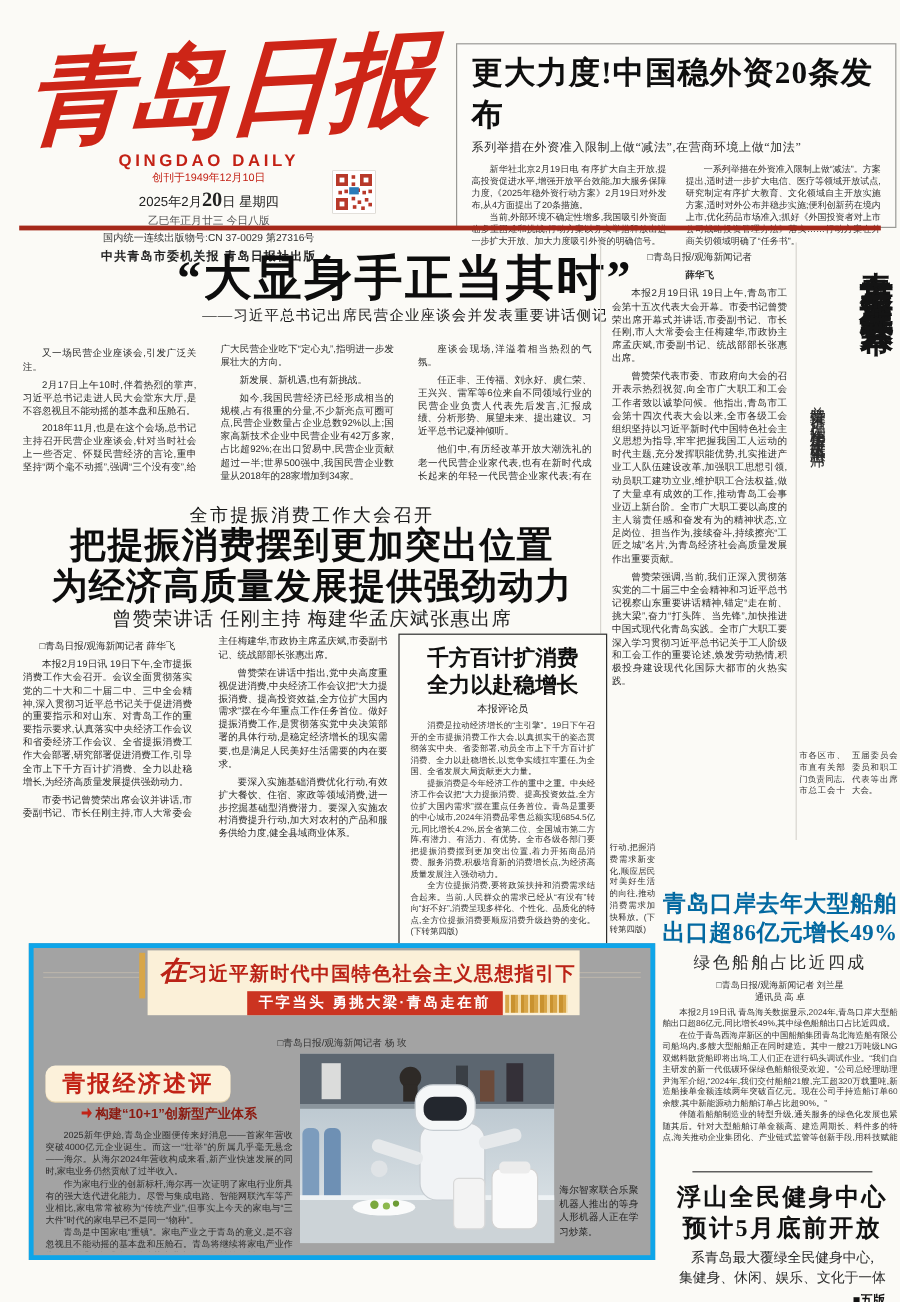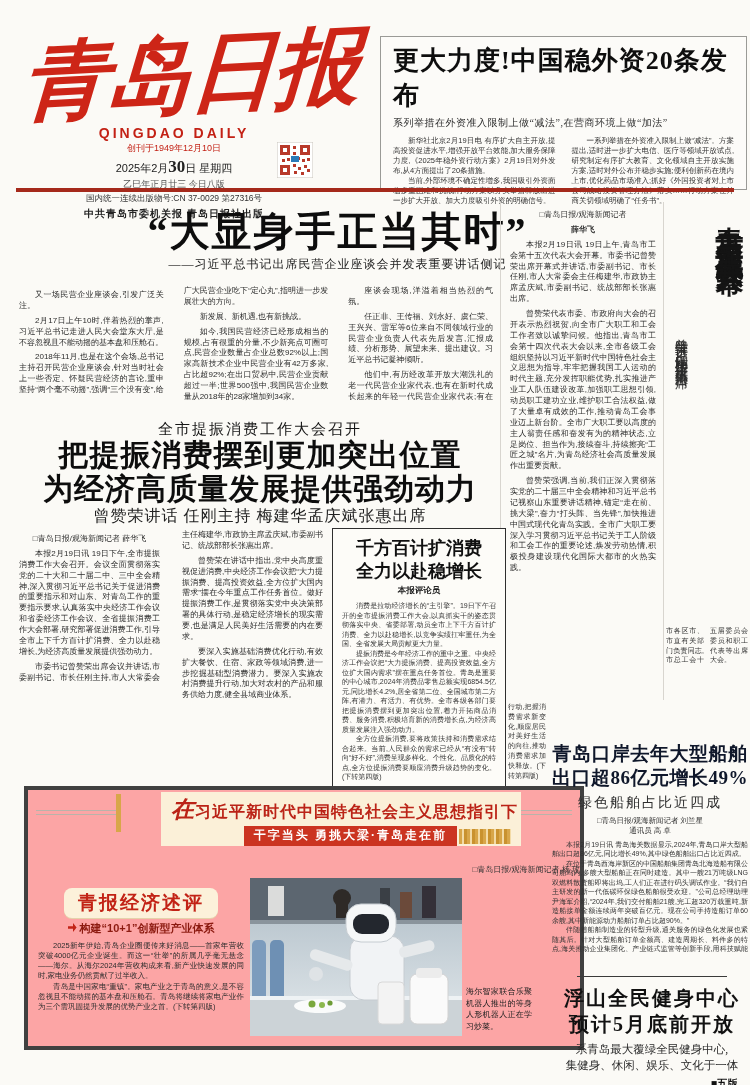--- a/index.html
+++ b/index.html
@@ -45,25 +45,25 @@
       color:#333;overflow:hidden;}
   
   .cons-kicker{font-size:15px;color:#161616;letter-spacing:2px;}
   .cons-h{font-size:30px;font-weight:bold;color:#0d0d0d;letter-spacing:1px;line-height:1.12;}
   .cons-sub{font-size:16px;color:#222;letter-spacing:1px;}
   .cons-body{column-count:2;column-gap:14px;height:278px;overflow:hidden;}
   .strip-col{font-size:7px;line-height:1.4;text-align:justify;color:#333;overflow:hidden;}
   
   .combox{border:1.5px solid #2e2e2e;background:#fdfcf8;padding:8px 9px;overflow:hidden;}
   .combox-h{font-size:18px;font-weight:bold;color:#101010;line-height:1.25;}
-  .combox-a{font-size:8.5px;font-weight:bold;color:#222;margin:3px 0 4px;}
+  .combox-a{font-size:8.5px;font-weight:normal;color:#222;margin:3px 0 4px;}
   .combox-body{font-size:7px;line-height:1.36;text-align:justify;color:#333;}
   .combox-body p{margin:0;text-indent:2em;}
   
-  .redbox{border:4px solid #404040;background:#fca5a5;padding-left:38px;}
+  .redbox{border:4px solid #0ea5e9;background:#a3a3a3;}
   .banner-line{height:3px;border-top:1px solid #b9b3aa;border-bottom:1px solid #b9b3aa;}
   .banner-panel{background:#fbf0d8;padding:2px 10px 0;position:relative;}
   .banner-text{color:#bb2317;font-weight:bold;font-size:16px;letter-spacing:1px;
       font-family:"Liberation Serif",serif;white-space:nowrap;}
   .banner-text .zai{font-size:23px;font-style:italic;}
   .goldbar{width:5px;background:#d8a649;}
   .slogan-row{display:flex;justify-content:flex-end;align-items:center;margin-top:1px;}
   .slogan{background:#cb3421;color:#fff;font-weight:bold;font-size:12px;letter-spacing:2px;
       padding:1px 10px 2px;}
   .slogan-deco{width:52px;height:15px;margin-left:2px;
@@ -73,21 +73,21 @@
   .badge{display:inline-block;background:#fcf1da;border-radius:8px;padding:2px 14px;
       color:#c22316;font-weight:bold;font-size:19px;letter-spacing:2px;
       font-family:"Liberation Serif",serif;box-shadow:0 1px 0 #e4d2ab;}
   .series-line{color:#8c1a10;font-weight:bold;font-size:11px;margin-top:3px;}
   .hand-icon{display:inline-block;width:9px;height:9px;background:#c22316;
       clip-path:polygon(0 35%,60% 35%,60% 0,100% 50%,60% 100%,60% 65%,0 65%);margin-right:3px;}
   .redbox-body{font-size:7.5px;line-height:1.35;text-align:justify;color:#2c2c2c;overflow:hidden;}
   .redbox-body p{margin:0;text-indent:2em;}
   .photo-caption{font-size:8px;line-height:1.45;text-align:justify;color:#222;}
   
-  .ships-h{font-size:19px;font-weight:bold;color:#0f172a;letter-spacing:.5px;line-height:1.25;}
+  .ships-h{font-size:19px;font-weight:bold;color:#0369a1;letter-spacing:.5px;line-height:1.25;}
   .ships-sub{font-size:14px;color:#2e2e2e;letter-spacing:2px;}
   .ships-by{font-size:7.5px;color:#333;}
   .ships-body{font-size:7px;line-height:1.36;text-align:justify;color:#333;height:112px;overflow:hidden;}
   .ships-body p{margin:0;text-indent:2em;}
   .fushan-div{border-top:1px solid #3a3a3a;width:150px;margin:0 auto;}
   .fushan-h{font-size:20px;font-weight:bold;color:#111;letter-spacing:2px;line-height:1.3;}
   .fushan-sub{font-size:11.5px;color:#2a2a2a;line-height:1.4;}
   .fushan-ref{font-size:10.5px;font-weight:bold;color:#111;text-align:right;}
   .vrule{width:1px;background:#d8d5cf;}
 </style>
@@ -95,21 +95,21 @@
 <body>
 
 <div class="page">
 
   <div class="abs" style="left:22px;top:16px;width:355px;height:110px;">
     <div class="masthead-title">青岛日报</div>
   </div>
   <div class="abs center" style="left:58px;top:125px;width:232px;">
     <div class="mh-en">QINGDAO DAILY</div>
     <div class="mh-founded">创刊于1949年12月10日</div>
-    <div class="mh-date"><span>2025年2月</span><span class="day">30</span><span>日 星期四</span></div>
+    <div class="mh-date"><span>2025年2月</span><span class="day">20</span><span>日 星期四</span></div>
     <div class="mh-lunar">乙巳年正月廿三 今日八版</div>
     <div class="mh-issue">国内统一连续出版物号:CN 37-0029 第27316号</div>
     <div class="mh-pub">中共青岛市委机关报 青岛日报社出版</div>
   </div>
 
   <div class="abs" style="left:277px;top:142px;">
     <svg width="36" height="36" viewBox="0 0 36 36">
       <rect width="36" height="36" fill="#fff" stroke="#c9c5bd"></rect>
       <g fill="#b8392a">
         <rect x="3" y="3" width="10" height="10"></rect>
@@ -223,31 +223,32 @@
     <div class="abs goldbar" style="left:88px;top:4px;height:38px;"></div>
     <div class="abs goldbar" style="right:66px;top:4px;height:38px;"></div>
     <div class="abs banner-panel" style="left:95px;top:2px;width:340px;">
       <div class="banner-text"><span class="zai">在</span><span>习近平新时代中国特色社会主义思想指引下</span></div>
       <div class="slogan-row">
         <span class="slogan">干字当头 勇挑大梁·青岛走在前</span>
         <span class="slogan-deco"></span>
       </div>
     </div>
 
-    <div class="center abs redbox-by" style="left:0;top:74px;width:100%;text-align:right;">□青岛日报/观海新闻记者 杨 玫</div>
+    <div class="center abs redbox-by" style="left:0;top:74px;width:100%;">□青岛日报/观海新闻记者 杨 玫</div>
 
     <div class="abs" style="left:10px;top:98px;width:206px;">
-      <div style="text-align:center;">
+      <div style="">
         <span class="badge">青报经济述评</span>
       </div>
       <div class="series-line center">
         <span class="hand-icon"></span><span>构建“10+1”创新型产业体系</span>
       </div>
       <div class="redbox-body" style="margin-top:5px;height:102px;">
         <p>2025新年伊始,青岛企业圈便传来好消息——首家年营收突破4000亿元企业诞生。而这一“壮举”的所属几乎毫无悬念——海尔。从海尔2024年营收构成来看,新产业快速发展的同时,家电业务仍然贡献了过半收入。</p>
+        <p>作为家电行业的创新标杆,海尔再一次证明了家电行业所具有的强大迭代进化能力。尽管与集成电路、智能网联汽车等产业相比,家电常常被称为“传统产业”,但事实上今天的家电与“三大件”时代的家电早已不是同一“物种”。</p>
         <p>青岛是中国家电“重镇”。家电产业之于青岛的意义,是不容忽视且不能动摇的基本盘和压舱石。青岛将继续将家电产业作为三个需巩固提升发展的优势产业之首。(下转第四版)</p>
       </div>
     </div>
 
     <div class="abs" style="left:222px;top:88px;width:212px;height:158px;">
       <svg width="212" height="158" viewBox="0 0 212 158">
         <defs>
           <linearGradient id="pbg" x1="0" y1="0" x2="0" y2="1">
             <stop offset="0" stop-color="#aebcc6"></stop>
               <stop offset="1" stop-color="#e3e9ec"></stop>

